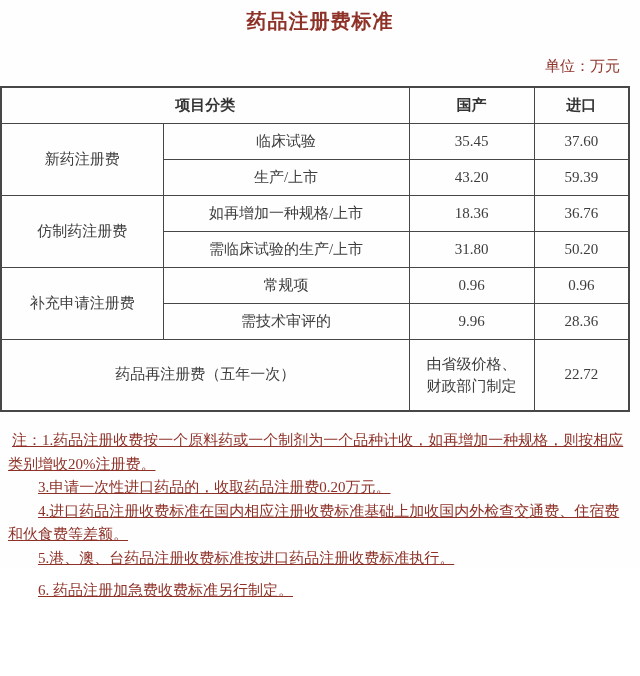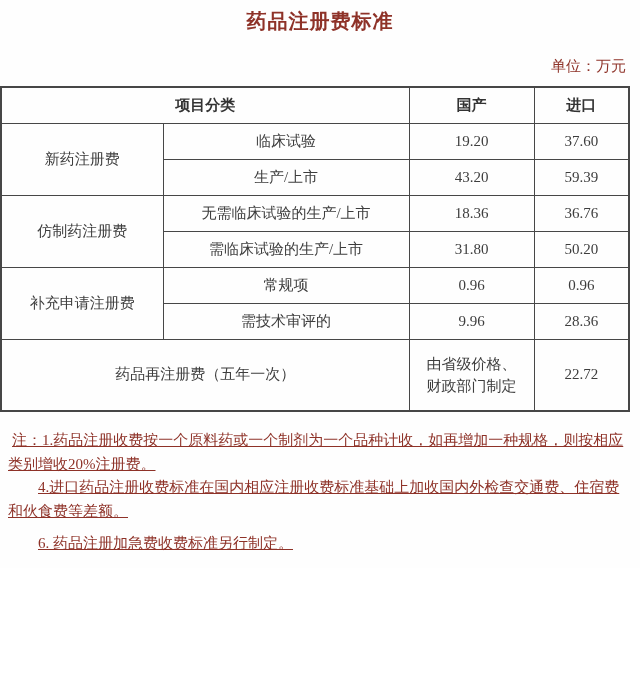--- a/index.html
+++ b/index.html
@@ -22,21 +22,21 @@
     padding-top: 9px;
     text-align: center;
     font-size: 20px;
     line-height: 24px;
     font-weight: bold;
     letter-spacing: 1px;
     color: #8e3228;
   }
   .unit {
     margin-top: 23px;
-    padding-right: 14px;
+    padding-right: 20px;
     text-align: right;
     font-size: 15px;
     line-height: 21px;
     color: #8e3228;
   }
   table.fee-table {
     border-collapse: collapse;
     margin: 9px 6px 0 0;
     width: 628px;
     table-layout: fixed;
@@ -94,32 +94,32 @@
     <tbody>
         <tr>
       <th colspan="2">项目分类</th>
       <th>国产</th>
       <th>进口</th>
     </tr>
 
     <tr class="data-row">
       <td rowspan="2">新药注册费</td>
       <td>临床试验</td>
-      <td>19.20</td>
+      <td>35.45</td>
       <td>37.60</td>
     </tr>
     <tr class="data-row">
       <td>生产/上市</td>
       <td>43.20</td>
       <td>59.39</td>
     </tr>
 
     <tr class="data-row">
       <td rowspan="2">仿制药注册费</td>
-      <td>无需临床试验的生产/上市</td>
+      <td>如再增加一种规格/上市</td>
       <td>18.36</td>
       <td>36.76</td>
     </tr>
     <tr class="data-row">
       <td>需临床试验的生产/上市</td>
       <td>31.80</td>
       <td>50.20</td>
     </tr>
 
     <tr class="data-row">
@@ -138,17 +138,19 @@
       <td colspan="2">药品再注册费（五年一次）</td>
       <td class="cell-provincial">由省级价格、
 财政部门制定</td>
       <td>22.72</td>
     </tr>
   </tbody>
     </table>
 
   <div class="notes">
     <p class="first-note">注：1.药品注册收费按一个原料药或一个制剂为一个品种计收，如再增加一种规格，则按相应类别增收20%注册费。</p>
+    <p>3.申请一次性进口药品的，收取药品注册费0.20万元。</p>
     <p>4.进口药品注册收费标准在国内相应注册收费标准基础上加收国内外检查交通费、住宿费和伙食费等差额。</p>
+    <p>5.港、澳、台药品注册收费标准按进口药品注册收费标准执行。</p>
     <p class="last-note">6. 药品注册加急费收费标准另行制定。</p>
   </div>
 
 </div>
 
 </body></html>

